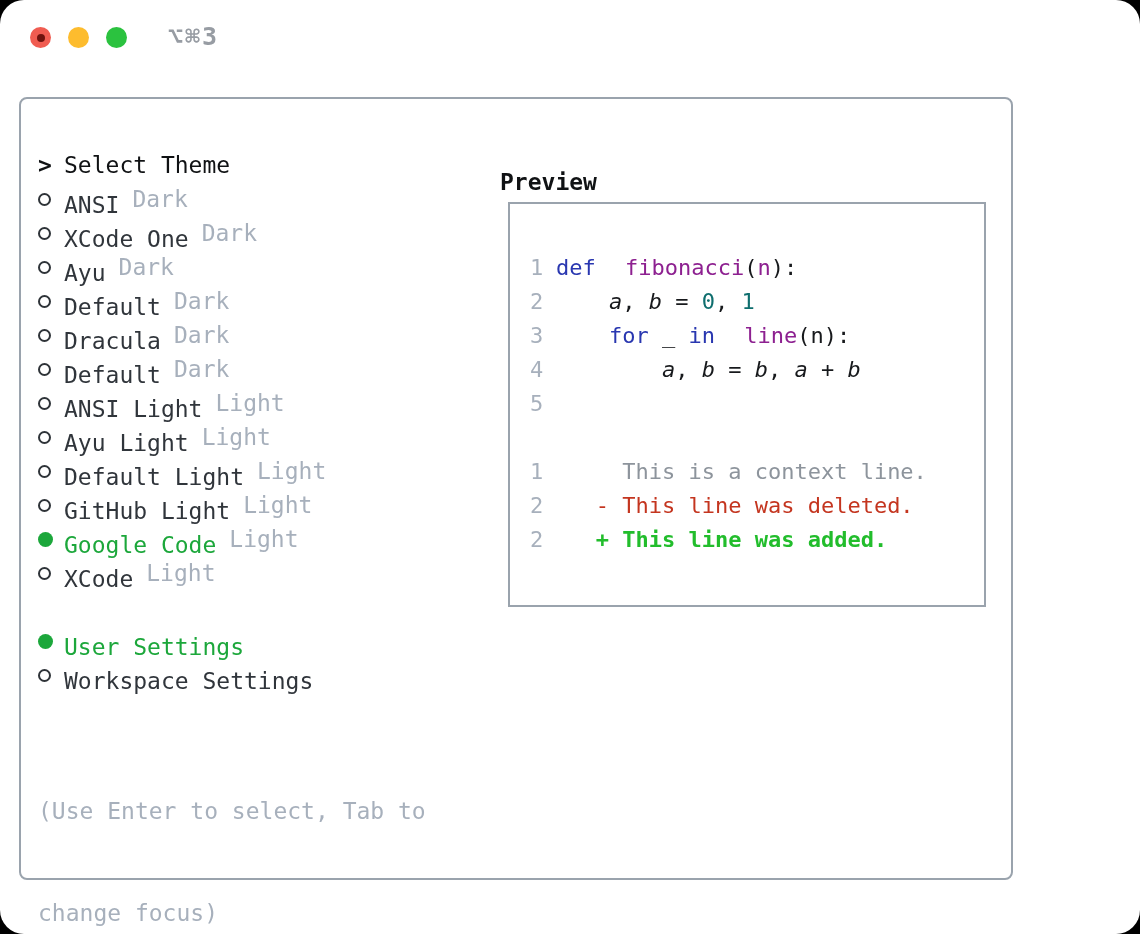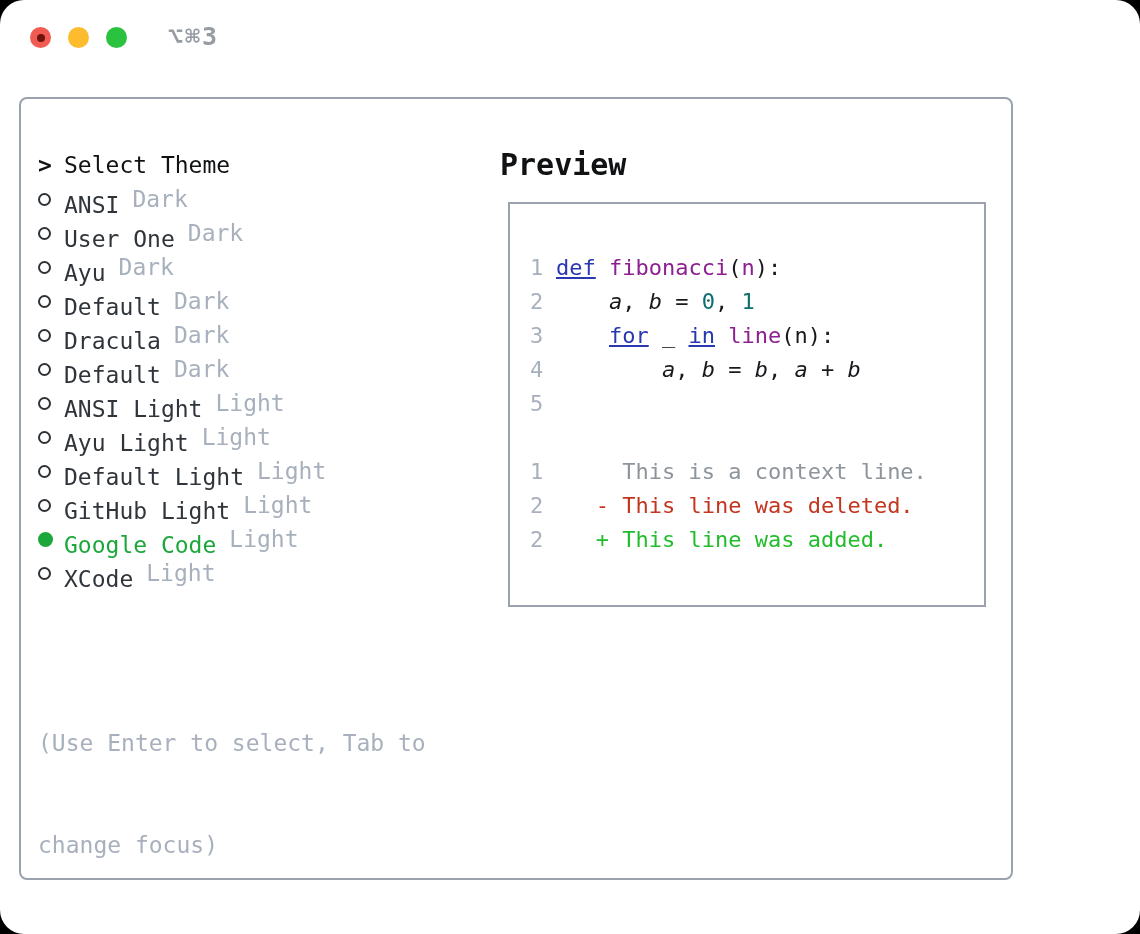--- a/index.html
+++ b/index.html
@@ -37,41 +37,41 @@
   .iname{color:var(--text-dark,#30353b);white-space:pre;margin-top:12px;}
   .variant{color:var(--muted,#a7b0bc);margin-left:13px;white-space:pre;}
   .row.selected .iname{color:var(--accent-green,#1ca73b);text-align:right;}
   .circle{width:13px;height:13px;border:2.5px solid #2e3338;border-radius:50%;box-sizing:border-box;}
   .circle.filled{width:15px;height:15px;border:none;background:var(--accent-green,#1ca73b);}
   .spacer{height:34px;}
   .apply-hdr{color:var(--header-black,#101214);white-space:pre;}
   .help{color:var(--muted,#a7b0bc);font-size:23px;line-height:34px;white-space:pre;}
   
   .preview-title{
-    position:absolute;left:479px;top:49px;height:34px;line-height:34px;
-    font-size:30px;font-weight:700;color:var(--header-black,#101214);
+    position:absolute;left:479px;top:66px;height:34px;line-height:34px;
+    font-size:23px;font-weight:700;color:var(--header-black,#101214);
   }
   .preview-box{
     position:absolute;left:487px;top:103px;width:478px;height:405px;
     border:2px solid var(--border-gray,#9aa3ad);box-sizing:border-box;
     background:#fff;overflow:hidden;
     padding:47px 0 0 20px;font-size:22px;
   }
   .cline{display:flex;height:34px;line-height:34px;}
   .ln{width:26px;flex:0 0 26px;color:var(--muted,#a7b0bc);}
   .ct{white-space:pre;color:var(--code-plain,#17191c);}
-  .tok-kw{color:var(--kw-blue,#2937b0);text-decoration:underline;}
-  .tok-fn{color:var(--fn-purple,#8d2090);}
+  .tok-kw{color:var(--kw-blue,#2937b0);}
+  .tok-fn{color:var(--fn-purple,#8d2090);margin-left:16px;}
   .tok-prm{color:var(--fn-purple,#8d2090);}
   .tok-nm{color:var(--num-teal,#0e6e6e);}
   .tok-var{color:var(--code-plain,#17191c);font-style:italic;}
   .tok-pl{color:var(--code-plain,#17191c);}
   .diff-context{color:var(--context-gray,#8d949c);}
   .diff-deleted{color:var(--deleted-red,#c4351f);}
-  .diff-added{color:var(--added-green,#22bd2c);}
+  .diff-added{color:var(--added-green,#22bd2c);font-weight:bold;}
 </style>
 </head>
 <body>
 
 <div class="window">
 
   <div class="titlebar">
     <div class="lights">
       <span class="light" style="background: rgb(240, 92, 81);">
           <span class="dot" style="background: rgb(111, 19, 14);"></span>
@@ -96,21 +96,21 @@
             <span class="marker">
               <span class="circle"></span>
             </span>
             <span class="iname">ANSI</span>
             <span class="variant">Dark</span>
           </div>
           <div class="row item">
             <span class="marker">
               <span class="circle"></span>
             </span>
-            <span class="iname">User One</span>
+            <span class="iname">XCode One</span>
             <span class="variant">Dark</span>
           </div>
           <div class="row item">
             <span class="marker">
               <span class="circle"></span>
             </span>
             <span class="iname">Ayu</span>
             <span class="variant">Dark</span>
           </div>
           <div class="row item">
@@ -173,20 +173,34 @@
             <span class="marker">
               <span class="circle"></span>
             </span>
             <span class="iname">XCode</span>
             <span class="variant">Light</span>
           </div>
         </div>
 
       <div class="spacer"></div>
 
+      <div id="apply-list">
+          <div class="row item selected">
+            <span class="marker">
+              <span class="circle filled"></span>
+            </span>
+            <span class="iname">User Settings</span>
+          </div>
+          <div class="row item">
+            <span class="marker">
+              <span class="circle"></span>
+            </span>
+            <span class="iname">Workspace Settings</span>
+          </div>
+        </div>
 
       <div class="spacer"></div>
 
       <div class="help">
         <div>(Use Enter to select, Tab to</div>
         <div>change focus)</div>
       </div>
     </div>
 
     <div class="preview-title">Preview</div>

